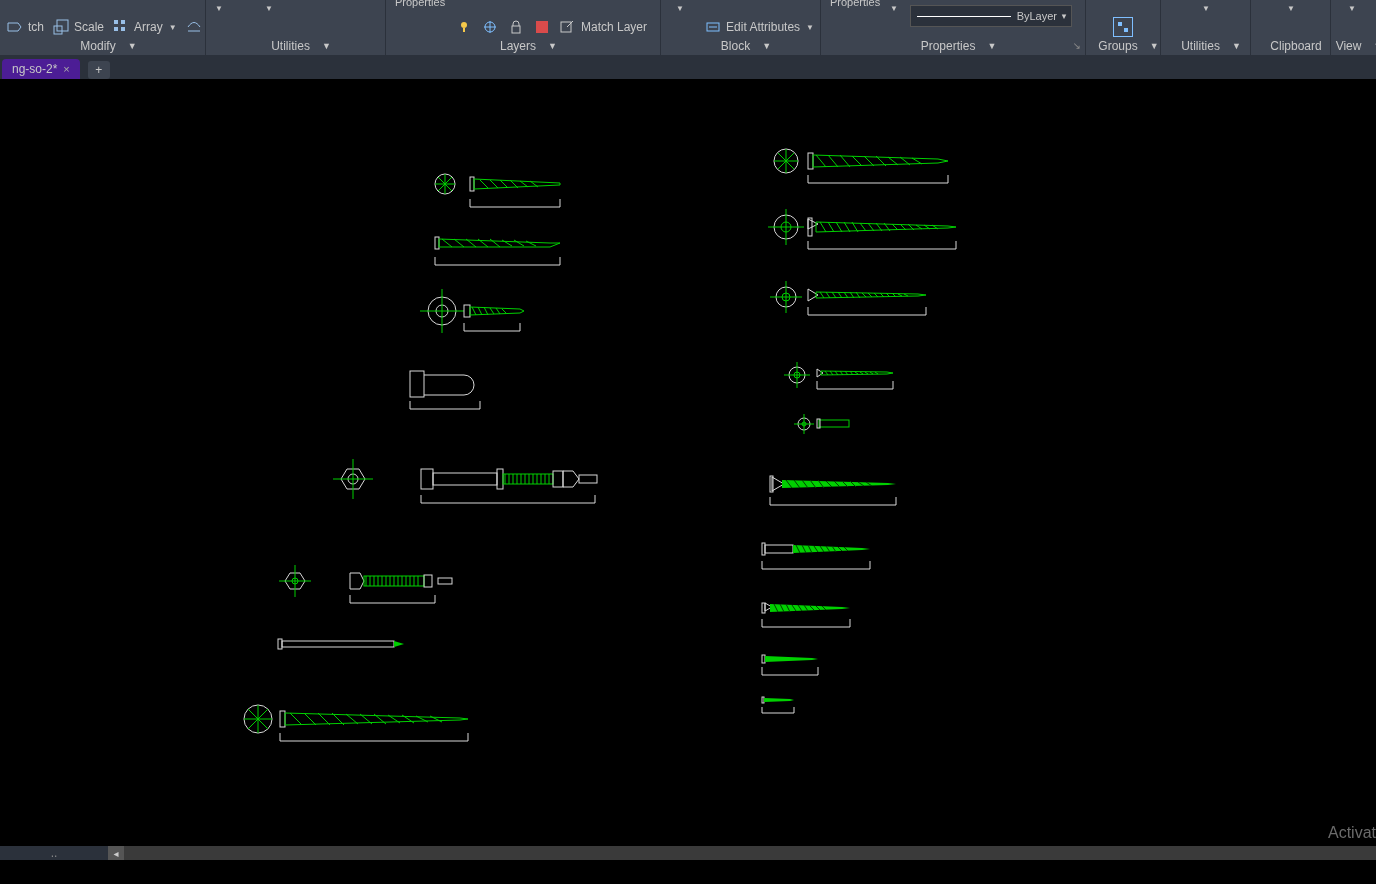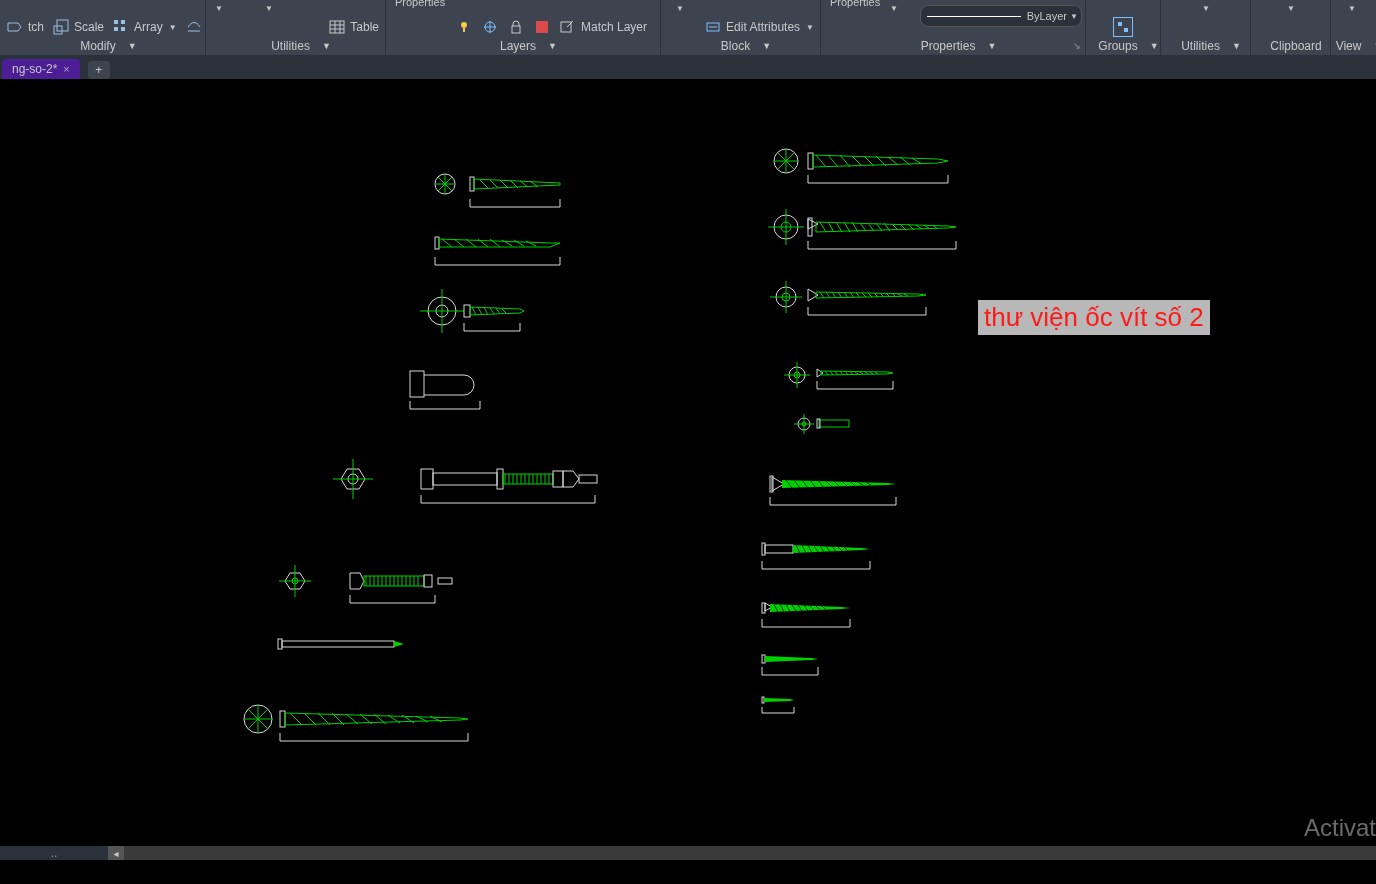--- a/index.html
+++ b/index.html
@@ -16,21 +16,21 @@
   
   .tabstrip{background:#2b313b;height:24px;width:1376px;display:flex;align-items:flex-end;padding-left:2px;}
   .tab{background:#4c1d95;color:#c8c8c8;padding:3px 10px;display:flex;align-items:center;gap:6px;border-top-left-radius:4px;border-top-right-radius:4px;font-size:12px;}
   .tab .x{font-size:11px;color:#aaa;}
   .newtab{width:22px;height:18px;background:#3d4450;margin-left:8px;border-radius:3px;display:flex;align-items:center;justify-content:center;color:#c8c8c8;}
   
   .canvas{position:relative;background:#000;width:1376px;height:781px;}
   .label-red{position:absolute;background:#b8b8b8;color:#ff1a1a;font-family:Arial,sans-serif;font-size:26px;padding:2px 6px;white-space:nowrap;}
   .scrollbar-bg{position:absolute;left:108px;right:0;bottom:0;height:14px;background:#3a3a3a;}
   .scrollbar-btn{position:absolute;width:16px;height:14px;background:#555;display:flex;align-items:center;justify-content:center;font-size:10px;color:#ccc;}
-  .activate{position:absolute;right:0;bottom:18px;color:#6b6b6b;font-size:24px;}
+  .activate{position:absolute;right:0;bottom:18px;color:#6b6b6b;font-size:16px;}
   .activate-sub{position:absolute;right:0;bottom:0;color:#6b6b6b;font-size:13px;}
   
   svg.dwg{position:absolute;overflow:visible;}
   .grn{stroke:#00d000;fill:none;stroke-width:1;}
   .grnf{fill:#00d000;}
   .wht{stroke:#d8d8d8;fill:none;stroke-width:1;}
   
   .bylayer{position:absolute;display:flex;align-items:center;background:#2b313b;border:1px solid #555;width:160px;height:20px;top:5px;}
   .bylayer .line{flex:1;border-top:1px solid #fff;margin:0 6px;}
   .bylayer .txt{color:#c8c8c8;font-size:11px;}
@@ -82,34 +82,20 @@
       </span>
     </div>
     <div class="title">
         <span>Modify</span>
         <span class="dd">▼</span>
       </div>
   </div>
 
   <div class="panel" style="left:205px;width:180px;">
 
-    <div class="rowtop" style="justify-content:flex-end;">
-      <span class="btn">
-        <span class="icn">
-          <svg width="16" height="16">
-              <rect x="1" y="2" width="14" height="12" fill="none" stroke="#c8c8c8"></rect>
-              <line x1="1" y1="6" x2="15" y2="6" stroke="#c8c8c8"></line>
-              <line x1="1" y1="10" x2="15" y2="10" stroke="#c8c8c8"></line>
-              <line x1="6" y1="2" x2="6" y2="14" stroke="#c8c8c8"></line>
-              <line x1="11" y1="2" x2="11" y2="14" stroke="#c8c8c8"></line>
-            </svg>
-        </span>
-        <span class="lbl">Table</span>
-      </span>
-    </div>
     <div style="position:absolute;top:0;left:8px;"><span class="dd-sm">▼</span></div>
     <div style="position:absolute;top:0;left:58px;"><span class="dd-sm">▼</span></div>
     <div class="title">
         <span>Utilities</span>
         <span class="dd">▼</span>
       </div>
   </div>
 
   <div class="panel" style="left:385px;width:275px;">
     <div style="position:absolute;top:-14px;left:10px;text-align:center;font-size:11px;line-height:11px;white-space:pre;">Layer
@@ -173,21 +159,21 @@
     <div class="title">
         <span>Block</span>
         <span class="dd">▼</span>
       </div>
   </div>
 
   <div class="panel" style="left:820px;width:265px;">
     <div style="position:absolute;top:-14px;left:10px;text-align:center;font-size:11px;line-height:11px;white-space:pre;">Match
 Properties</div>
     <div style="position:absolute;top:0;left:68px;"><span class="dd-sm">▼</span></div>
-    <div class="bylayer" style="left:100px;border-radius:8px;">
+    <div class="bylayer" style="left:90px;">
       <div class="line"></div>
       <span class="txt">ByLayer</span>
       <span class="car">▾</span>
     </div>
     <div class="title">
         <span>Properties</span>
         <span class="dd">▼</span>
       </div>
     <span style="position:absolute;right:4px;bottom:4px;font-size:10px;color:#888;">↘</span>
   </div>
@@ -236,21 +222,20 @@
 <div class="tabstrip">
   <div class="tab">
     <span>ng-so-2*</span>
     <span class="x">×</span>
   </div>
   <div class="newtab">+</div>
 </div>
 
 <div class="canvas">
 
-  <div class="label-red" style="left:978px;top:221px;">thư viện ốc vít số 2</div>
 
   <svg class="dwg" style="left:430px;top:90px;" width="150" height="40">
     <g transform="translate(15,15)">
       <circle r="10" class="wht"></circle>
       <g class="grn">
           <line x1="-10" y1="0" x2="10" y2="0"></line>
           <line x1="0" y1="-10" x2="0" y2="10"></line>
           <line x1="-7" y1="-7" x2="7" y2="7"></line>
           <line x1="-7" y1="7" x2="7" y2="-7"></line>
         </g>

